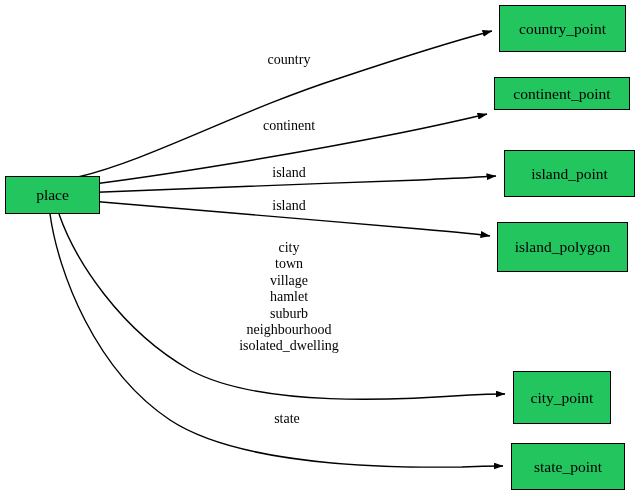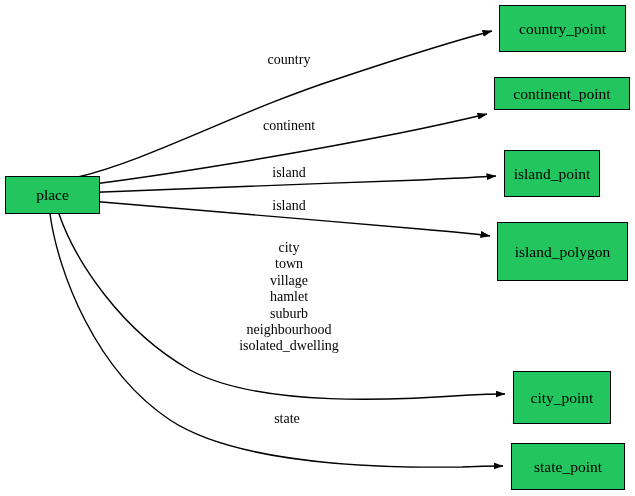--- a/index.html
+++ b/index.html
@@ -60,22 +60,22 @@
       <path d="M78,200 C160,206 300,219 420,229 C455,232 478,234 490,236"></path>
       <path d="M59,214 C75,260 120,330 190,370 C260,408 400,400 470,395 C486,394 496,394 505,394"></path>
       <path d="M50,214 C58,272 95,370 170,420 C240,466 390,468 462,467 C483,466 495,466 503,466"></path>
     </g>
 </svg>
 
 <div id="nodes-layer">
     <div class="node-box" style="left: 5px; top: 176px; width: 95px; height: 38px;">place</div>
     <div class="node-box" style="left: 499px; top: 5px; width: 127px; height: 47px;">country_point</div>
     <div class="node-box" style="left: 494px; top: 77px; width: 136px; height: 33px;">continent_point</div>
-    <div class="node-box" style="left: 504px; top: 150px; width: 96px; height: 47px;">island_point</div>
-    <div class="node-box" style="left: 497px; top: 222px; width: 131px; height: 59px;">island_polygon</div>
+    <div class="node-box" style="left: 504px; top: 150px; width: 131px; height: 47px;">island_point</div>
+    <div class="node-box" style="left: 497px; top: 222px; width: 131px; height: 50px;">island_polygon</div>
     <div class="node-box" style="left: 513px; top: 371px; width: 98px; height: 53px;">city_point</div>
     <div class="node-box" style="left: 511px; top: 443px; width: 114px; height: 47px;">state_point</div>
   </div>
 <div id="labels-layer">
     <div class="edge-label" style="left: 289px; top: 52px;">country</div>
     <div class="edge-label" style="left: 289px; top: 118px;">continent</div>
     <div class="edge-label" style="left: 289px; top: 165px;">island</div>
     <div class="edge-label" style="left: 289px; top: 198px;">island</div>
     <div class="edge-label" style="left: 289px; top: 240px;">city
 town

